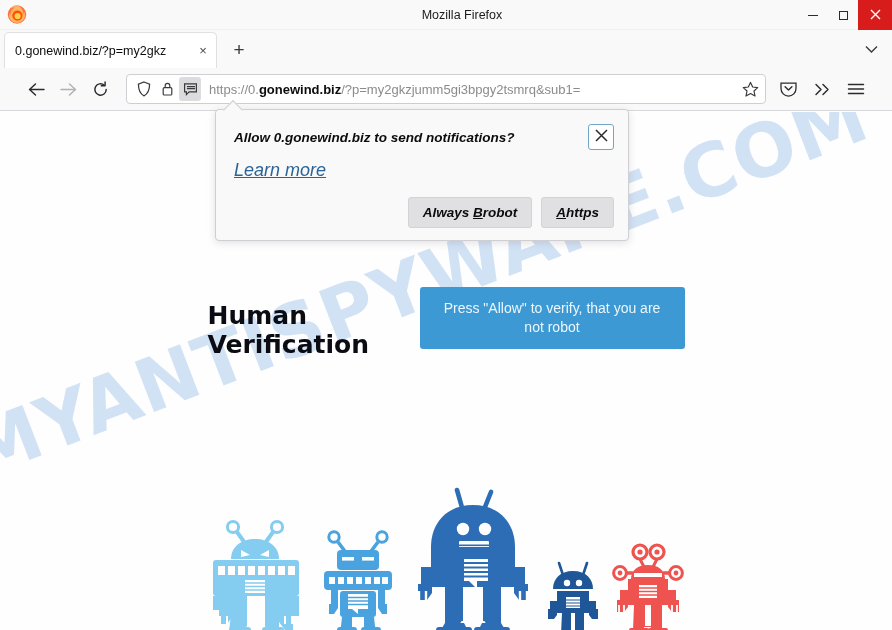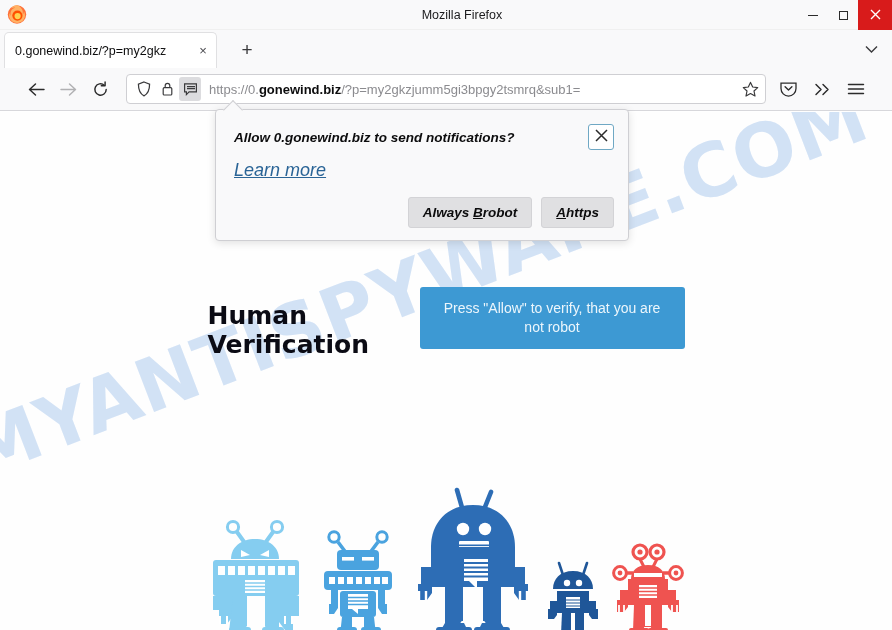--- a/index.html
+++ b/index.html
@@ -33,21 +33,21 @@
     width: 30px; height: 30px; display: flex; align-items: center; justify-content: center;
     font-size: 13px; color: #2b2b2b; cursor: default;
   }
   .wbtn.close { width: 34px; background: #d81b1b; color: #fff; }
   .wbtn .min-bar { width: 10px; height: 1px; background: #2b2b2b; display: block; }
   .wbtn .max-sq { width: 9px; height: 9px; border: 1.3px solid #2b2b2b; display: block; }
 
   
   .tabstrip {
     height: 38px; background: #f9f9fa; display: flex; align-items: flex-end;
-    position: relative; padding-left: 4px; gap: 8px;
+    position: relative; padding-left: 4px;
   }
   .tab {
     height: 36px; width: 213px; background: #fff;
     border: 1px solid #e0e0e2; border-bottom: none;
     border-radius: 5px 5px 0 0;
     display: flex; align-items: center; padding: 0 4px 0 10px;
     position: relative; overflow: hidden;
   }
   .tab-label {
     flex: 1; font-size: 12.5px; color: #0c0c0d; white-space: nowrap;

